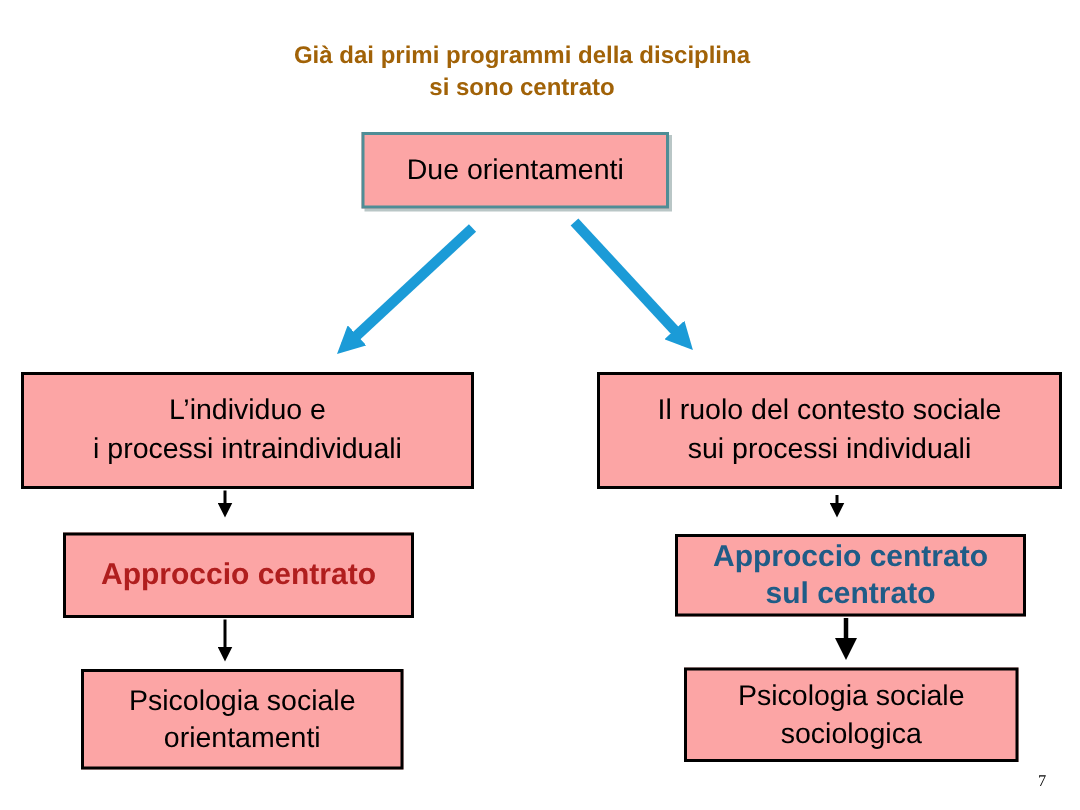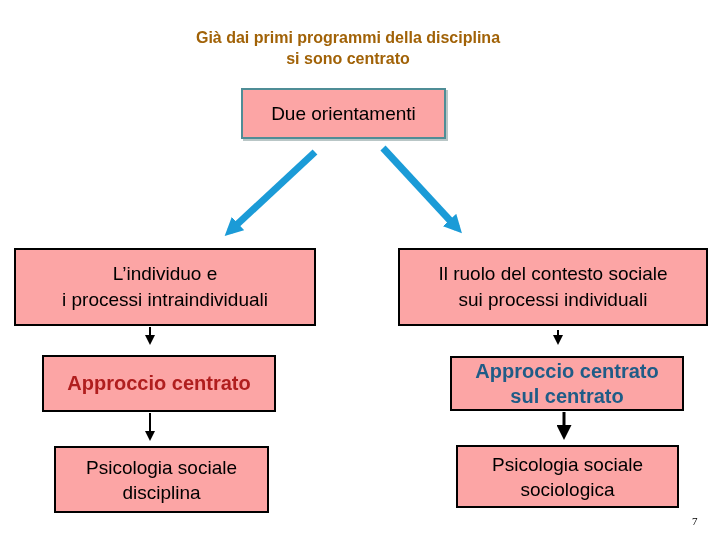--- a/index.html
+++ b/index.html
@@ -117,21 +117,21 @@
     <div>Approccio centrato</div>
   </div>
 
   <div class="box node node-mid node-mid-right">
     <div>Approccio centrato</div>
     <div>sul centrato</div>
   </div>
 
   <div class="box node node-bot-left">
     <div>Psicologia sociale</div>
-    <div>disciplina</div>
+    <div>orientamenti</div>
   </div>
 
   <div class="box node node-bot-right">
     <div>Psicologia sociale</div>
     <div>sociologica</div>
   </div>
 
   <div class="page-number">7</div>
 
 </div>

